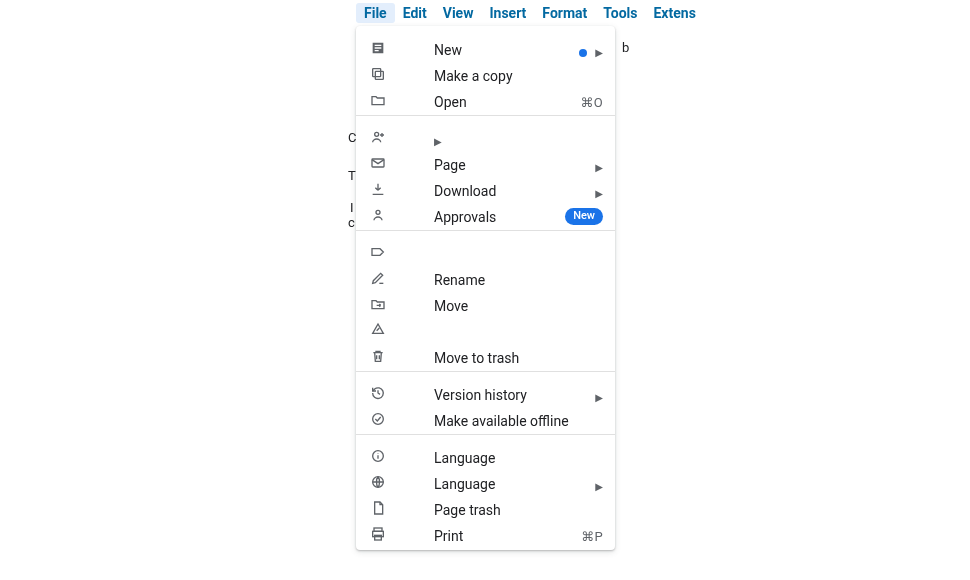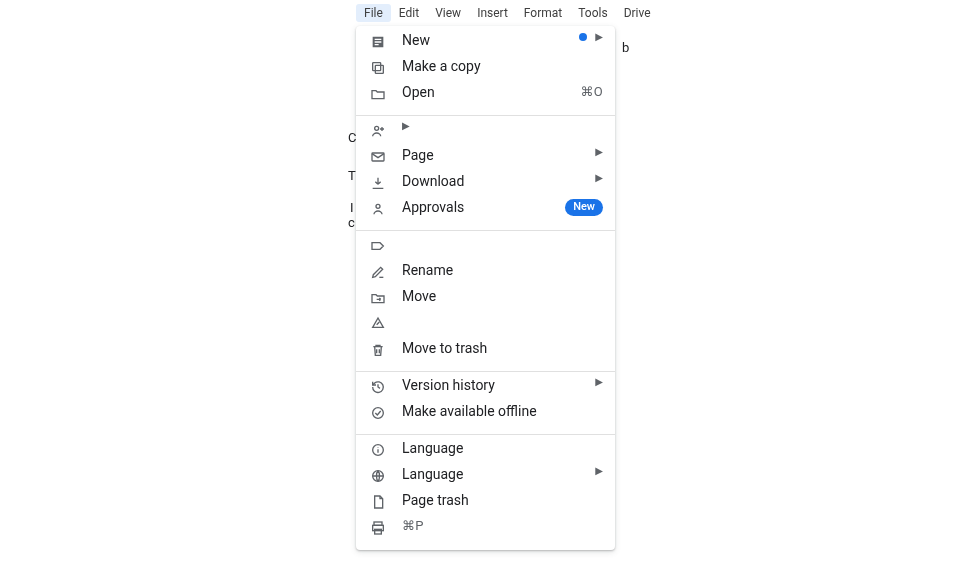--- a/index.html
+++ b/index.html
@@ -15,45 +15,47 @@
   .menubar {
     display: flex;
     position: absolute;
     top: 2px;
     left: 356px;
     height: 22px;
     align-items: center;
   }
   .menubar-item {
     padding: 2px 8px;
-    font-size: 12px;
-    color: #404040;
+    font-size: 14px;
+    color: #0369a1;
     border-radius: 3px;
     cursor: default;
+    font-weight: bold;
   }
   .menubar-item.active {
     background: #e3eefc;
   }
   .dropdown {
     position: absolute;
     top: 26px;
     left: 356px;
     width: 259px;
     background: #fff;
     border-radius: 4px;
     box-shadow: 0 2px 6px rgba(60,64,67,.15), 0 1px 2px rgba(60,64,67,.3);
     padding: 6px 0;
     overflow: hidden;
   }
   .menu-item {
     display: flex;
-    align-items: flex-start;
+    align-items: flex-end;
     height: 26px;
     padding: 0 12px;
     cursor: default;
+    gap: 32px;
   }
   .menu-item .icon {
     width: 20px; height: 20px;
     display: flex; align-items: center; justify-content: center;
     margin-right: 14px;
     flex: 0 0 auto;
     color: #5f6368;
   }
   .menu-item .label {
     flex: 1 1 auto;
@@ -110,21 +112,21 @@
 <span class="bg-char" style="top:215px;left:348px">c</span>
 <span class="bg-char" style="top:40px;left:622px">b</span>
 
 <div class="menubar">
   <div class="menubar-item active">File</div>
   <div class="menubar-item">Edit</div>
   <div class="menubar-item">View</div>
   <div class="menubar-item">Insert</div>
   <div class="menubar-item">Format</div>
   <div class="menubar-item">Tools</div>
-  <div class="menubar-item">Drive</div>
+  <div class="menubar-item">Extens</div>
 </div>
 
 <div class="dropdown">
 
   <div class="menu-item">
     <span class="icon">
       <svg width="16" height="16" viewBox="0 0 24 24" fill="#5f6368">
           <path d="M4 4h16v16H4z" fill="#5f6368"></path>
           <path d="M7 8h10M7 12h10M7 16h6" stroke="#fff" stroke-width="2"></path>
         </svg>
@@ -322,18 +324,19 @@
   </div>
 
   <div class="menu-item">
     <span class="icon">
       <svg width="16" height="16" viewBox="0 0 24 24" fill="none" stroke="#5f6368" stroke-width="2">
           <rect x="6" y="3" width="12" height="5"></rect>
           <rect x="4" y="8" width="16" height="8"></rect>
           <rect x="7" y="14" width="10" height="7"></rect>
         </svg>
     </span>
+    <span class="label">Print</span>
     <span class="right">
       <span class="shortcut">⌘P</span>
     </span>
   </div>
 
 </div>
 
 </body></html>

